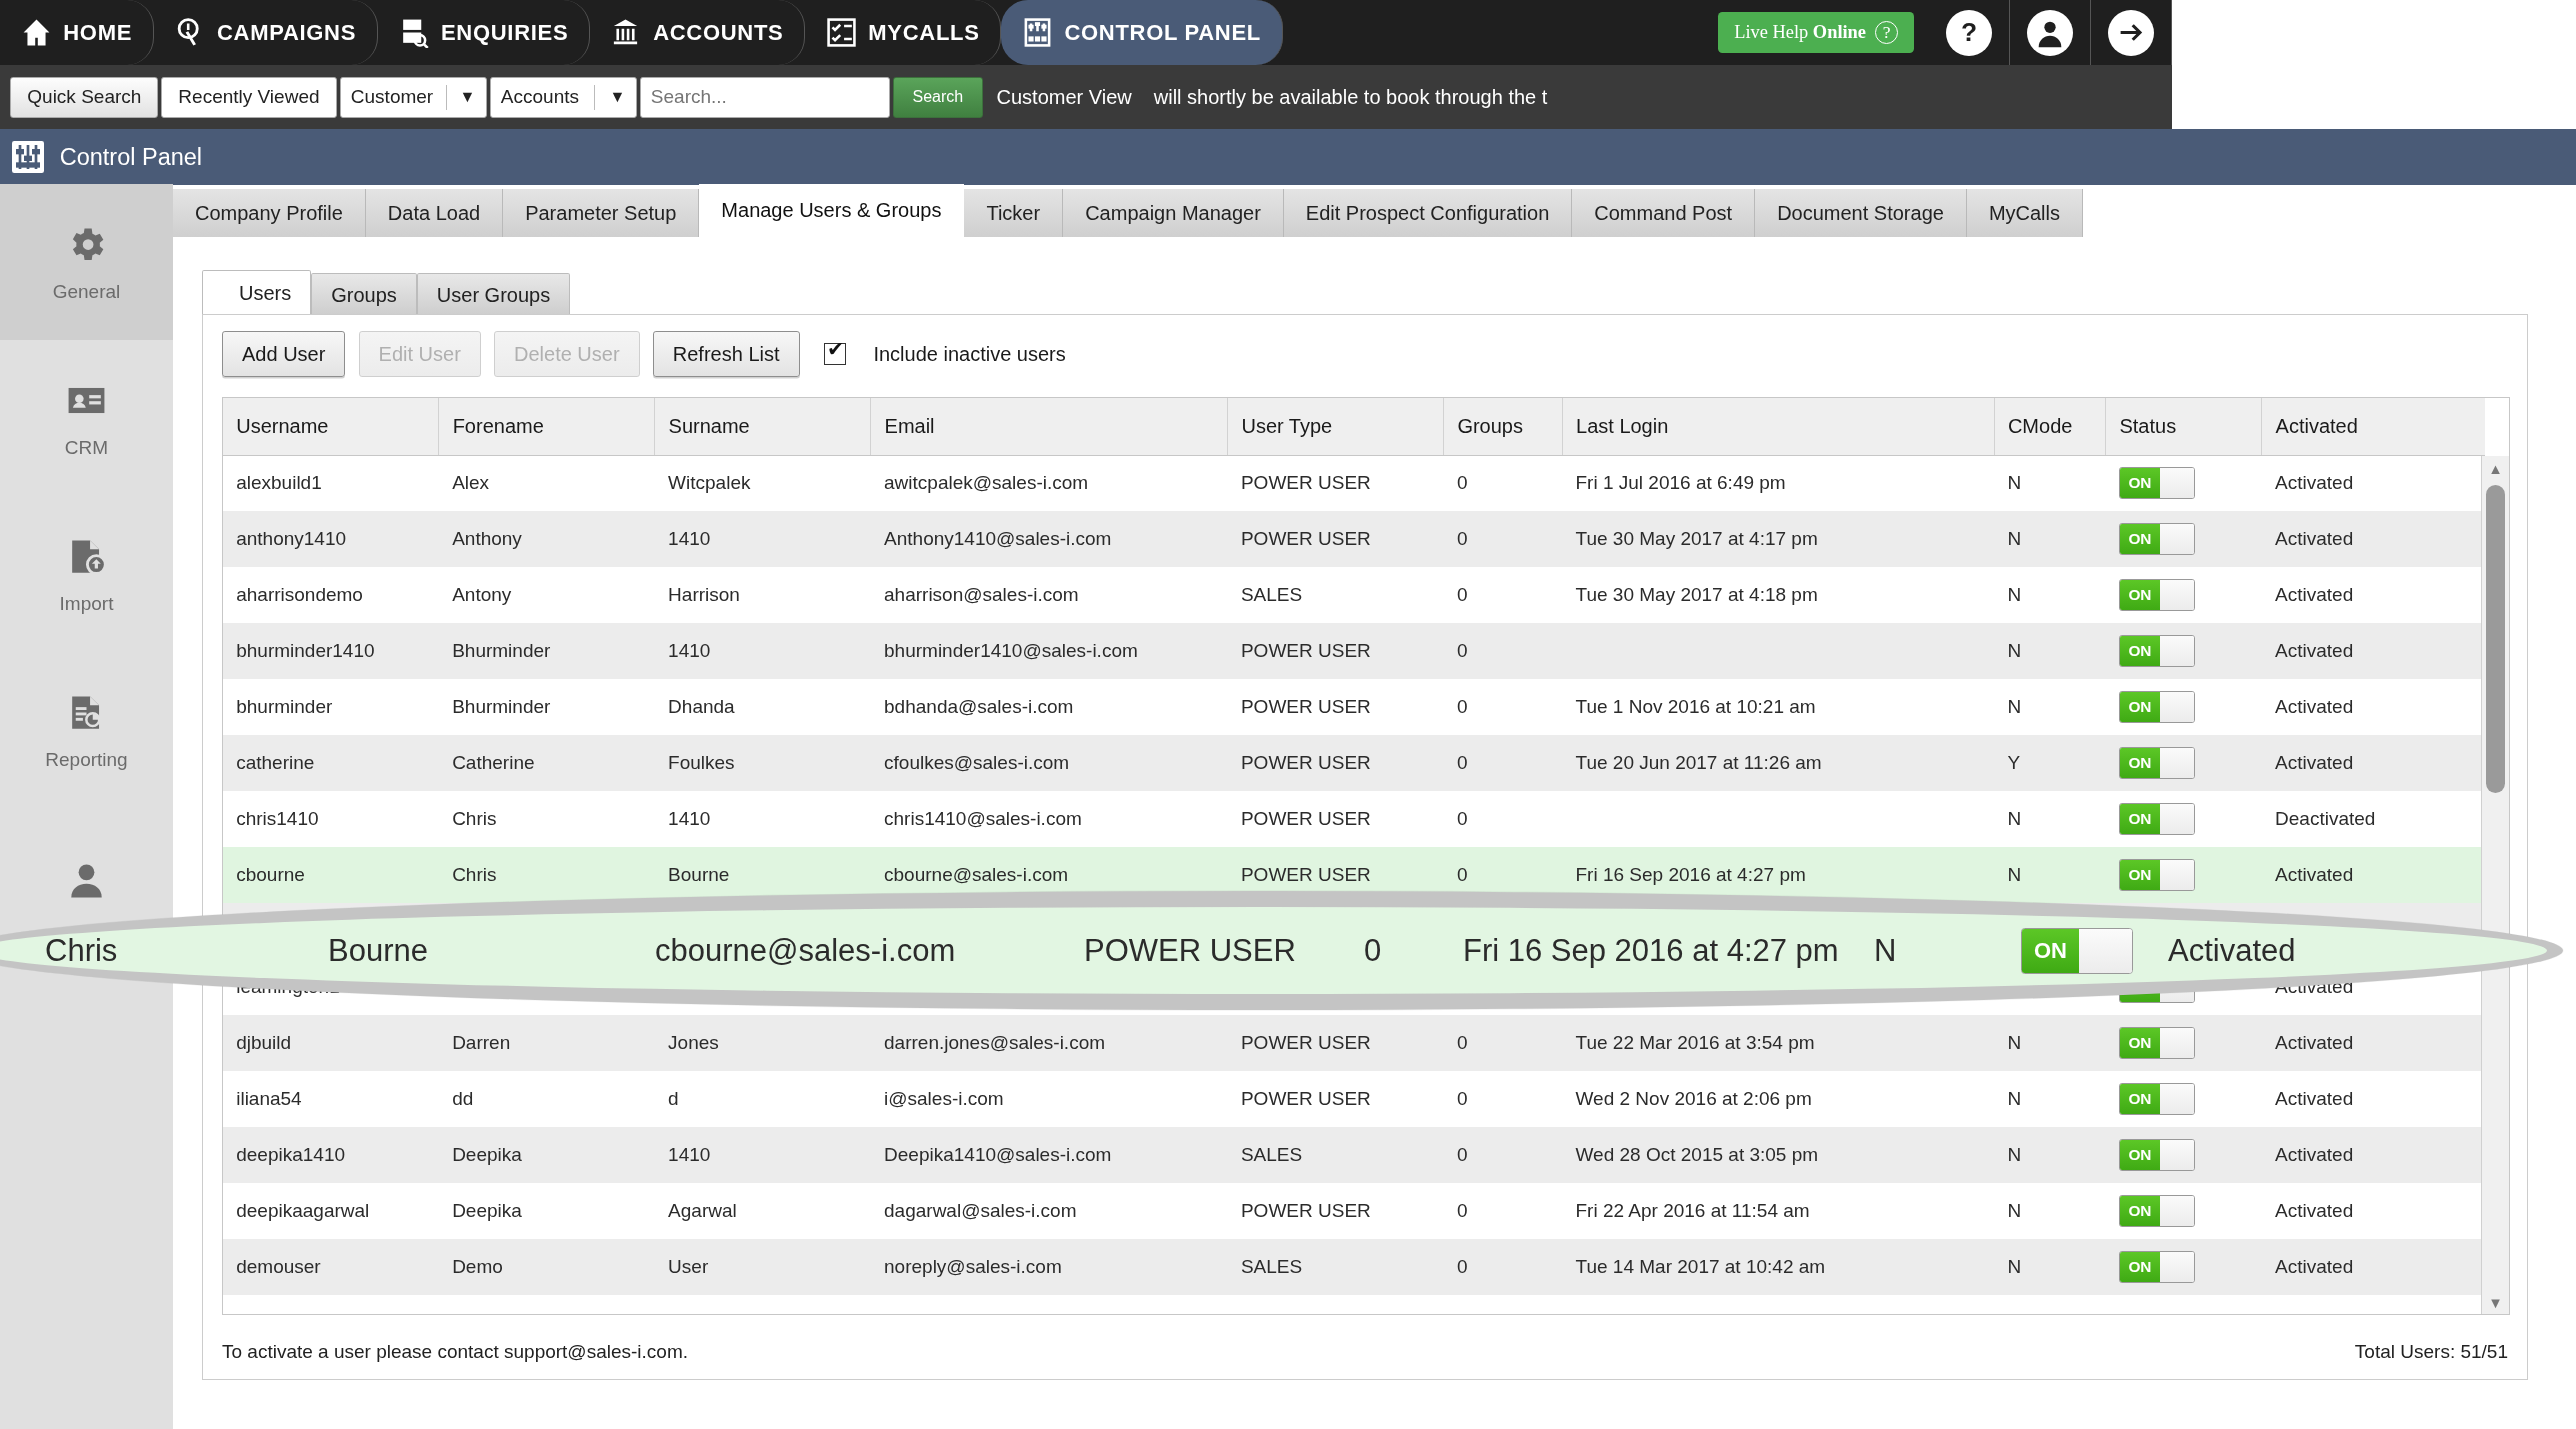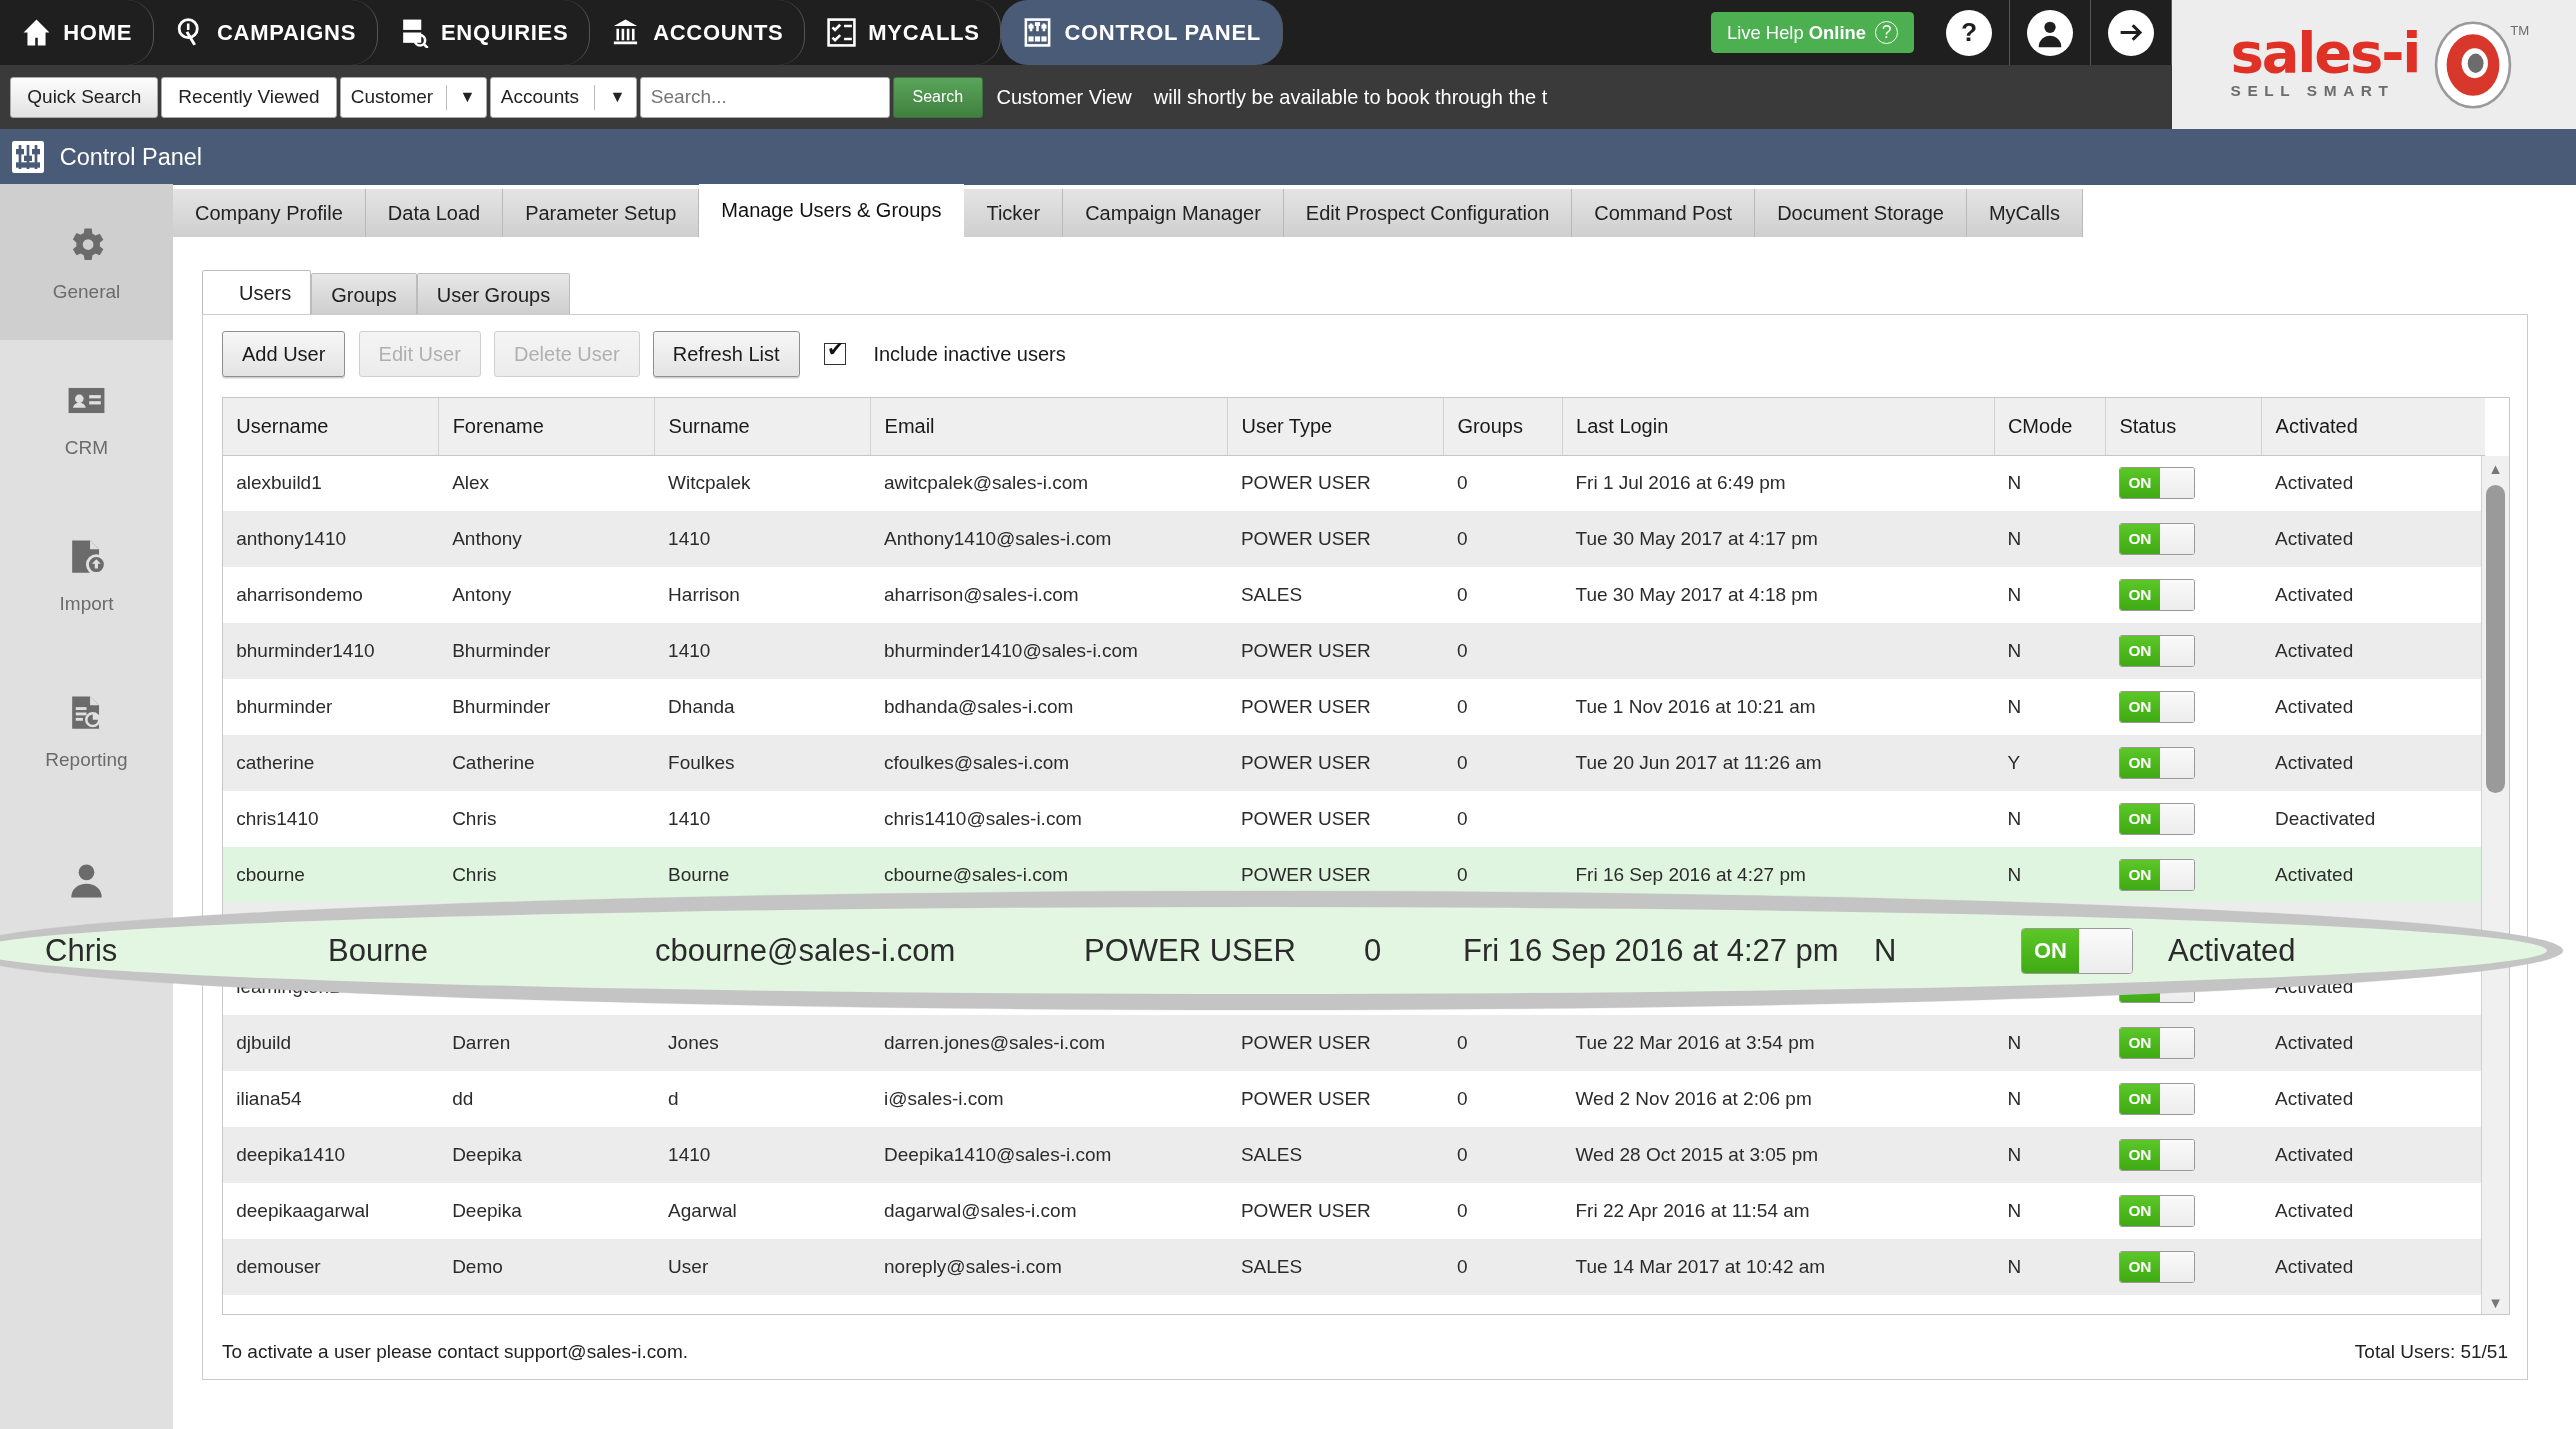--- a/index.html
+++ b/index.html
@@ -284,21 +284,21 @@
           <rect x="5" y="15" width="4" height="4" fill="#fff"></rect>
           <rect x="10" y="15" width="4" height="4" fill="#fff"></rect>
           <rect x="15" y="15" width="4" height="4" fill="#fff"></rect>
         </svg>
       </span>
       <span>CONTROL PANEL</span>
     </div>
 
     <div class="nav-item nav-spacer"></div>
 
-    <div style="display:flex;align-items:center;">
+    <div style="display:flex;align-items:center;font-family:Liberation Serif, serif;">
       <div class="livehelp">
         <span><span>Live Help </span><b>Online</b></span>
         <span style="font-size:17.6px;border:1.5px solid #fff;border-radius:50%;width:23.5px;height:23.5px;display:flex;align-items:center;justify-content:center;">?</span>
       </div>
     </div>
 
     <div class="nav-tile">
       <span class="circ-btn">?</span>
     </div>
     <div class="nav-tile">
@@ -311,35 +311,20 @@
     </div>
     <div class="nav-tile">
       <span class="circ-btn">
         <svg viewBox="0 0 24 24" width="29" height="29">
             <path stroke="#1f1f1f" stroke-width="2.6" fill="none" d="M3 12h16M13 6l6 6-6 6"></path>
           </svg>
       </span>
     </div>
   </div>
 
-  <div class="logo-area">
-    <div class="logo-text">
-      <div class="logo-sales">sales-i</div>
-      <div class="logo-sub">SELL SMART</div>
-    </div>
-    <div class="logo-eye">
-      <svg viewBox="0 0 100 100" width="88" height="88">
-        <ellipse cx="50" cy="50" rx="42" ry="48" fill="#fff" stroke="#9a9a9a" stroke-width="3"></ellipse>
-        <ellipse cx="50" cy="50" rx="30" ry="35" fill="#d8372b"></ellipse>
-        <ellipse cx="52" cy="48" rx="15" ry="17" fill="#fff"></ellipse>
-        <ellipse cx="53" cy="48" rx="9" ry="11" fill="#6c6c6c"></ellipse>
-      </svg>
-      <span style="position:absolute;right:-11.7px;top:2.9px;font-size:13.2px;color:#6c6c6c;">TM</span>
-    </div>
-  </div>
 
   <div class="searchbar">
     <div class="sb-btn">Quick Search</div>
     <div class="sb-btn white">Recently Viewed</div>
     <div class="sb-select">
       <span class="lbl">Customer</span>
       <span class="div"></span>
       <span class="car">▼</span>
     </div>
     <div class="sb-select">

